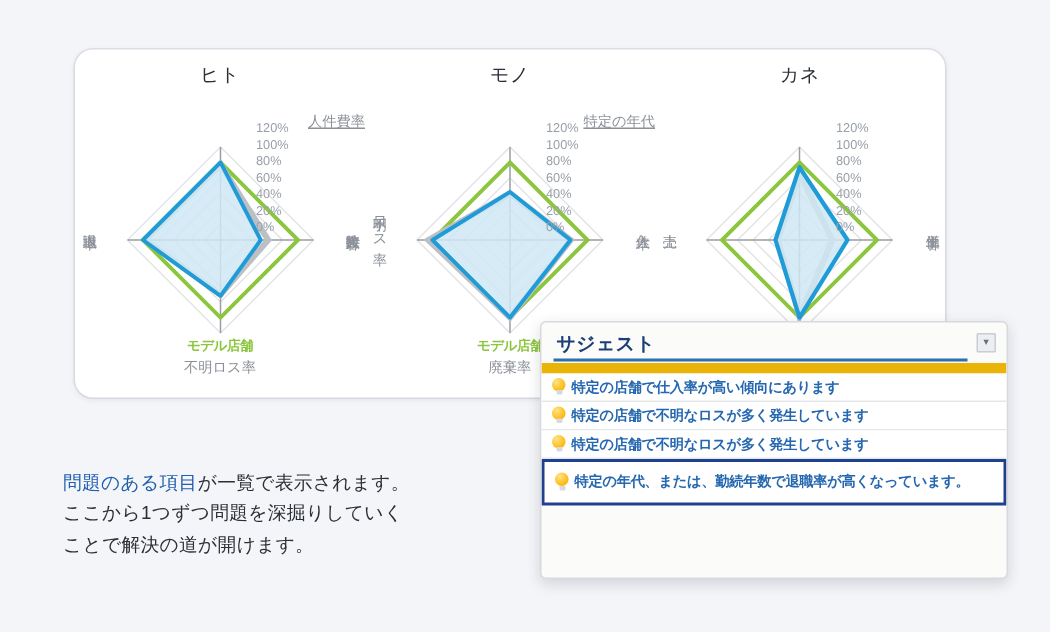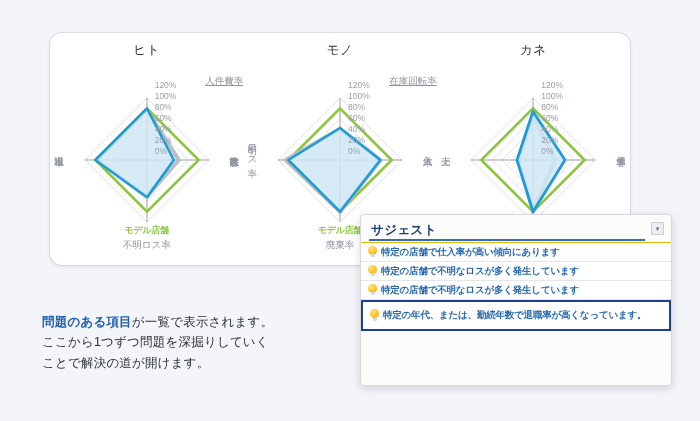--- a/index.html
+++ b/index.html
@@ -52,21 +52,21 @@
   .axis-side-label.right{right:4px;}
 
   .radar-wrap{
     position:absolute;left:50%;top:52px;transform:translateX(-50%);
     width:150px;height:150px;
   }
   .radar-wrap svg{display:block;}
 
   .tickcol{
     position:absolute;left:50%;top:52px;height:150px;width:60px;
-    margin-left:2px;pointer-events:none;
+    margin-left:18px;pointer-events:none;
   }
   .tick{
     position:absolute;left:6px;font-size:8.5px;color:#9aa0a8;white-space:nowrap;
     transform:translateY(-50%);
   }
 
   
   .suggest{
     position:absolute;left:360px;top:214px;width:310px;height:170px;
     background:#fbfbfa;
@@ -86,21 +86,21 @@
   .suggest-underline{
     position:absolute;left:8px;right:26px;bottom:1px;height:2px;background:#2f6fae;
   }
   .suggest-caret{
     position:absolute;right:7px;top:7px;width:11px;height:11px;
     display:flex;align-items:center;justify-content:center;
     color:#6a7078;font-size:7px;line-height:1;
     border:1px solid #c9ccd1;background:#eceef1;border-radius:1px;
   }
   .suggest-list{
-    background:#ffffff;border-top:1px solid #eab308;
+    background:#ffffff;border-top:7px solid #eab308;
   }
   .sug-item{
     position:relative;height:19px;display:flex;align-items:center;
     padding:0 6px;box-sizing:border-box;
     border-bottom:1px solid #e4e7ea;
     background:#ffffff;
   }
   .sug-item.selected{
     border:2px solid #1f3f8f;
     height:31px;
@@ -123,21 +123,21 @@
     font-size:9.5px;color:#2668b0;white-space:nowrap;letter-spacing:-.2px;
     font-weight:bold;
   }
   .suggest-filler{background:#ffffff;height:100%;}
 
   
   .caption{
     position:absolute;left:42px;top:312px;width:300px;
     font-size:12.5px;line-height:1.62;color:#2b2f36;letter-spacing:.2px;
   }
-  .caption .hl{color:#1f5fae;font-weight:bold;}
+  .caption .hl{color:#1f5fae;font-weight:normal;}
 </style>
 </head>
 <body>
 
 <div class="card">
   <div class="charts">
 
     <div class="chart-col">
       <div class="chart-title">ヒト</div>
       <div class="axis-top-label">人件費率</div>
@@ -170,21 +170,21 @@
         <span class="tick" style="top:44px">40%</span>
         <span class="tick" style="top:55px">20%</span>
         <span class="tick" style="top:66px">0%</span>
       </div>
       <div class="legend-model">モデル店舗</div>
       <div class="axis-bottom-label">不明ロス率</div>
     </div>
 
     <div class="chart-col">
       <div class="chart-title">モノ</div>
-      <div class="axis-top-label">在庫回転率</div>
+      <div class="axis-top-label">特定の年代</div>
       <div class="axis-side-label left">不明ロス率</div>
       <div class="axis-side-label right">仕入率</div>
       <div class="radar-wrap">
         <svg width="150" height="150" viewBox="0 0 150 150">
           <g stroke="#e2e4e7" stroke-width="1" fill="none">
             <polygon points="75,13 137,75 75,137 13,75"></polygon>
             <polygon points="75,23.3 126.7,75 75,126.7 23.3,75"></polygon>
             <polygon points="75,33.7 116.3,75 75,116.3 33.7,75"></polygon>
             <polygon points="75,44 106,75 75,106 44,75"></polygon>
             <polygon points="75,54.3 95.7,75 75,95.7 54.3,75"></polygon>

